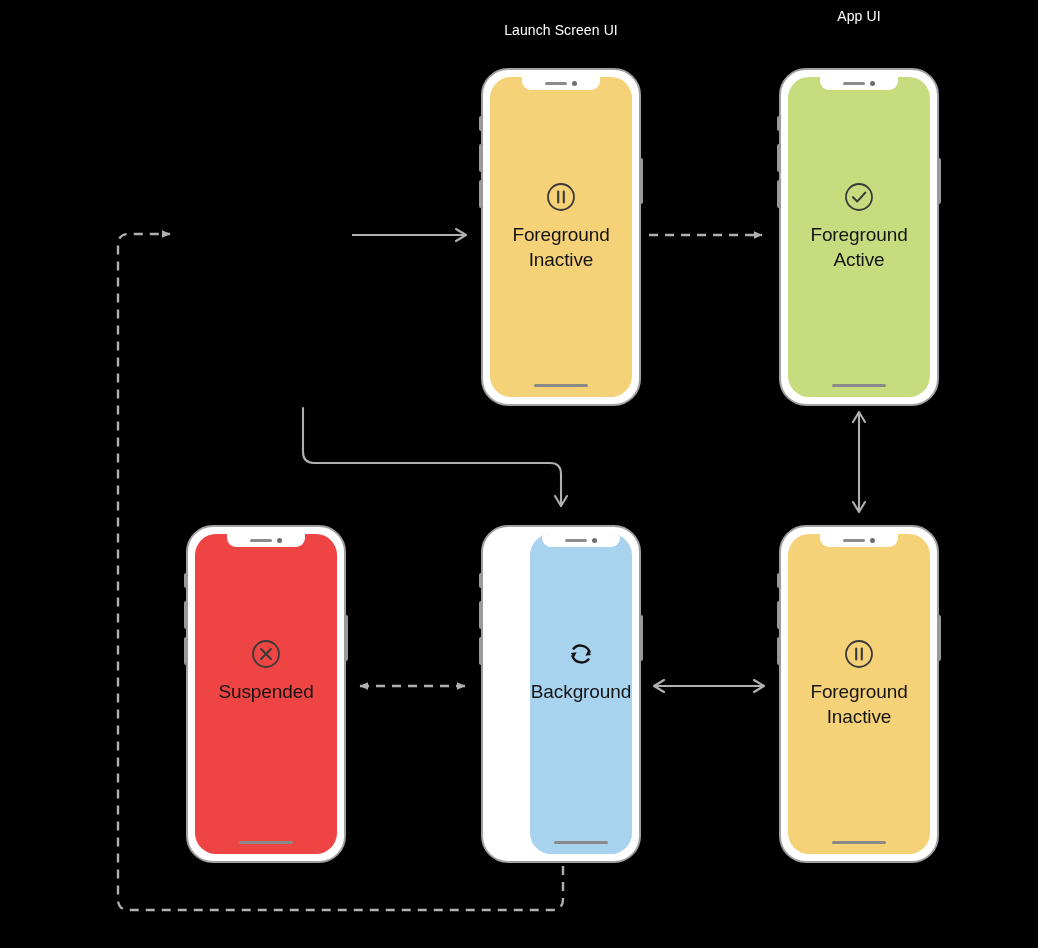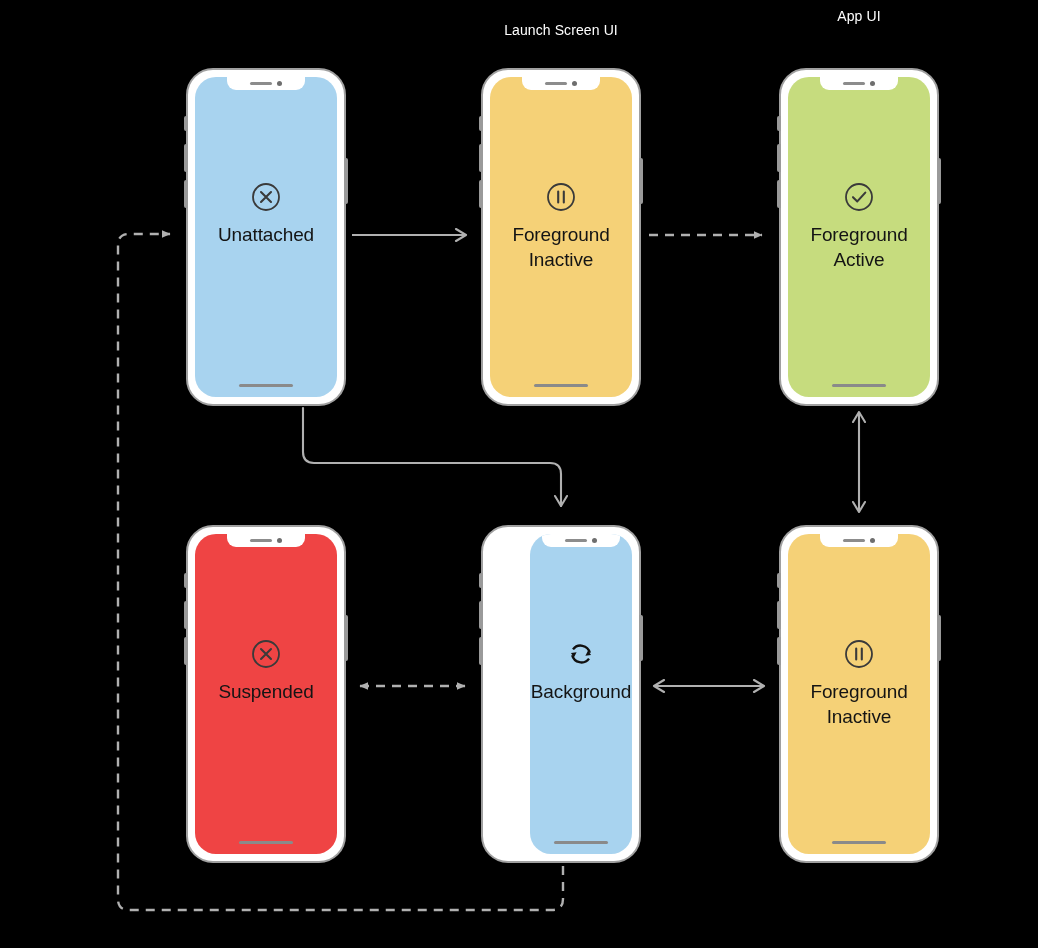--- a/index.html
+++ b/index.html
@@ -188,42 +188,20 @@
     </g>
 
     <g>
       <path d="M563,866 L563,899 Q563,910 552,910 L129,910 Q118,910 118,899 L118,245 Q118,234 129,234 L170,234" fill="none" stroke="#b0b0b0" stroke-width="2.4" stroke-dasharray="9 7" stroke-linecap="butt" marker-end="url(#headSolidFill)"></path>
     </g>
   </svg>
 
   <div class="col-header" style="left:561px; top:22px;">Launch Screen UI</div>
   <div class="col-header" style="left:859px; top:8px;">App UI</div>
 
-  <div class="phone" style="left:186px; top:68px; z-index:2;">
-    <div class="phone-outer">
-      <div class="btn-side btn-silent"></div>
-      <div class="btn-side btn-volup"></div>
-      <div class="btn-side btn-voldn"></div>
-      <div class="btn-side btn-power"></div>
-      <div class="screen" style="background:#a8d3ef;">
-        <div class="notch">
-          <span class="speaker"></span>
-          <span class="camera"></span>
-        </div>
-        <div class="screen-body">
-          <svg class="state-icon" viewBox="0 0 32 32">
-            <circle cx="16" cy="16" r="13" fill="none" stroke="#3a3a3a" stroke-width="1.8"></circle>
-            <path d="M11 11 L21 21 M21 11 L11 21" fill="none" stroke="#3a3a3a" stroke-width="2.1" stroke-linecap="round"></path>
-          </svg>
-          <div class="state-label">Unattached</div>
-        </div>
-        <div class="home-indicator"></div>
-      </div>
-    </div>
-  </div>
 
   <div class="phone" style="left:481px; top:68px; z-index:2;">
     <div class="phone-outer">
       <div class="btn-side btn-silent"></div>
       <div class="btn-side btn-volup"></div>
       <div class="btn-side btn-voldn"></div>
       <div class="btn-side btn-power"></div>
       <div class="screen" style="background:#f5d177;">
         <div class="notch">
           <span class="speaker"></span>

